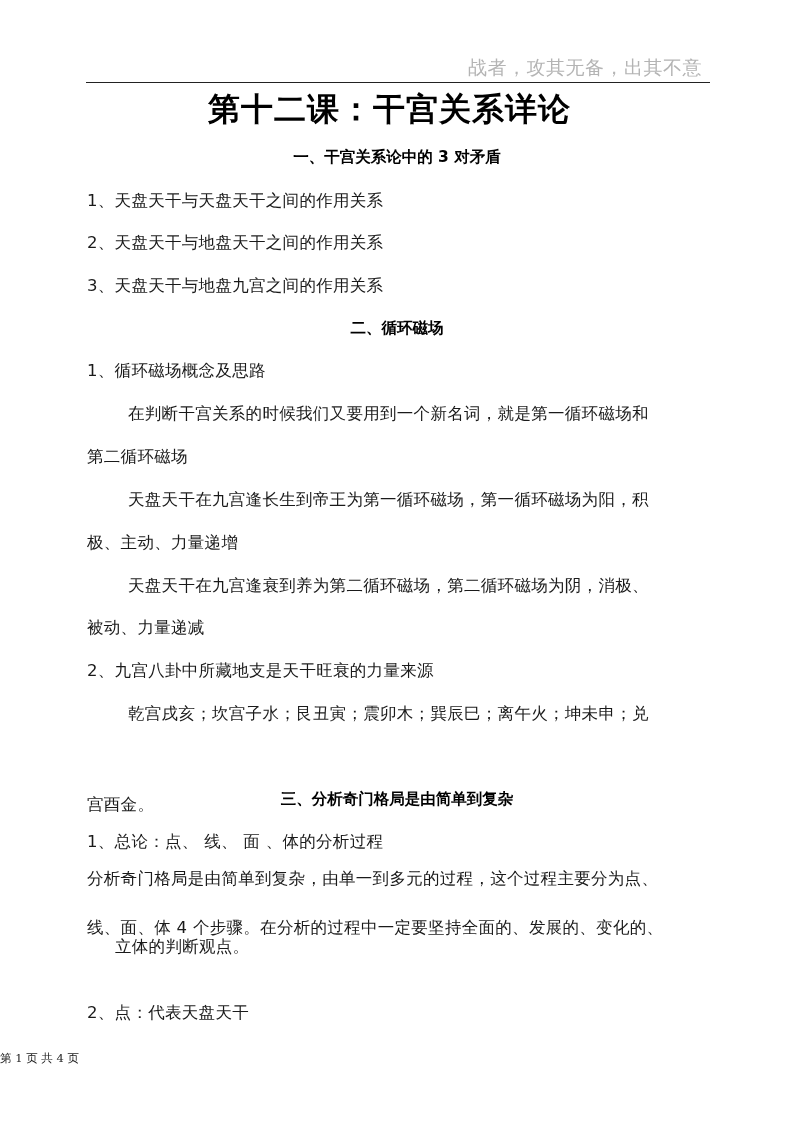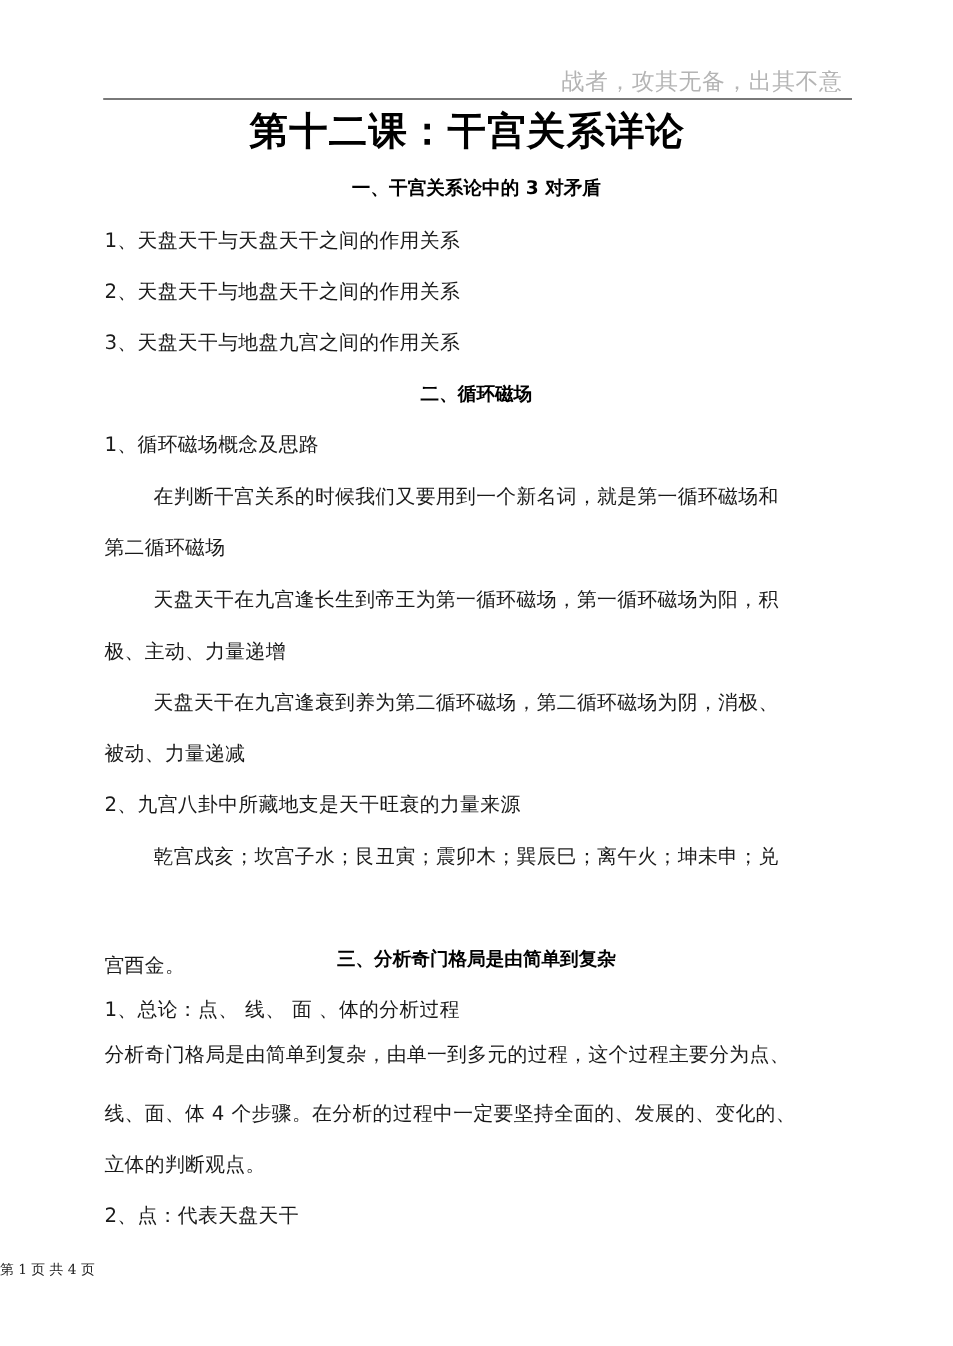--- a/index.html
+++ b/index.html
@@ -98,16 +98,16 @@
 <div class="line indent" style="top:575px;">天盘天干在九宫逢衰到养为第二循环磁场，第二循环磁场为阴，消极、</div>
 <div class="line" style="top:617px;">被动、力量递减</div>
 <div class="line" style="top:660px;">2、九宫八卦中所藏地支是天干旺衰的力量来源</div>
 <div class="line indent" style="top:703px;">乾宫戌亥；坎宫子水；艮丑寅；震卯木；巽辰巳；离午火；坤未申；兑</div>
 <div class="line" style="top:746px;margin-top:48px;">宫酉金。</div>
 
 <div class="section-heading" style="top:789px;">三、分析奇门格局是由简单到复杂</div>
 <div class="line" style="top:831px;">1、总论：点、 线、 面 、体的分析过程</div>
 <div class="line" style="top:868px;">分析奇门格局是由简单到复杂，由单一到多元的过程，这个过程主要分为点、</div>
 <div class="line" style="top:917px;">线、面、体 4 个步骤。在分析的过程中一定要坚持全面的、发展的、变化的、</div>
-<div class="line" style="top:960px;">立体的判断观点。</div>
+<div class="line" style="top:936px;margin-left:28px;">立体的判断观点。</div>
 <div class="line" style="top:1002px;">2、点：代表天盘天干</div>
 
 <div class="page-footer">第 1 页 共 4 页</div>
 
 </body></html>

